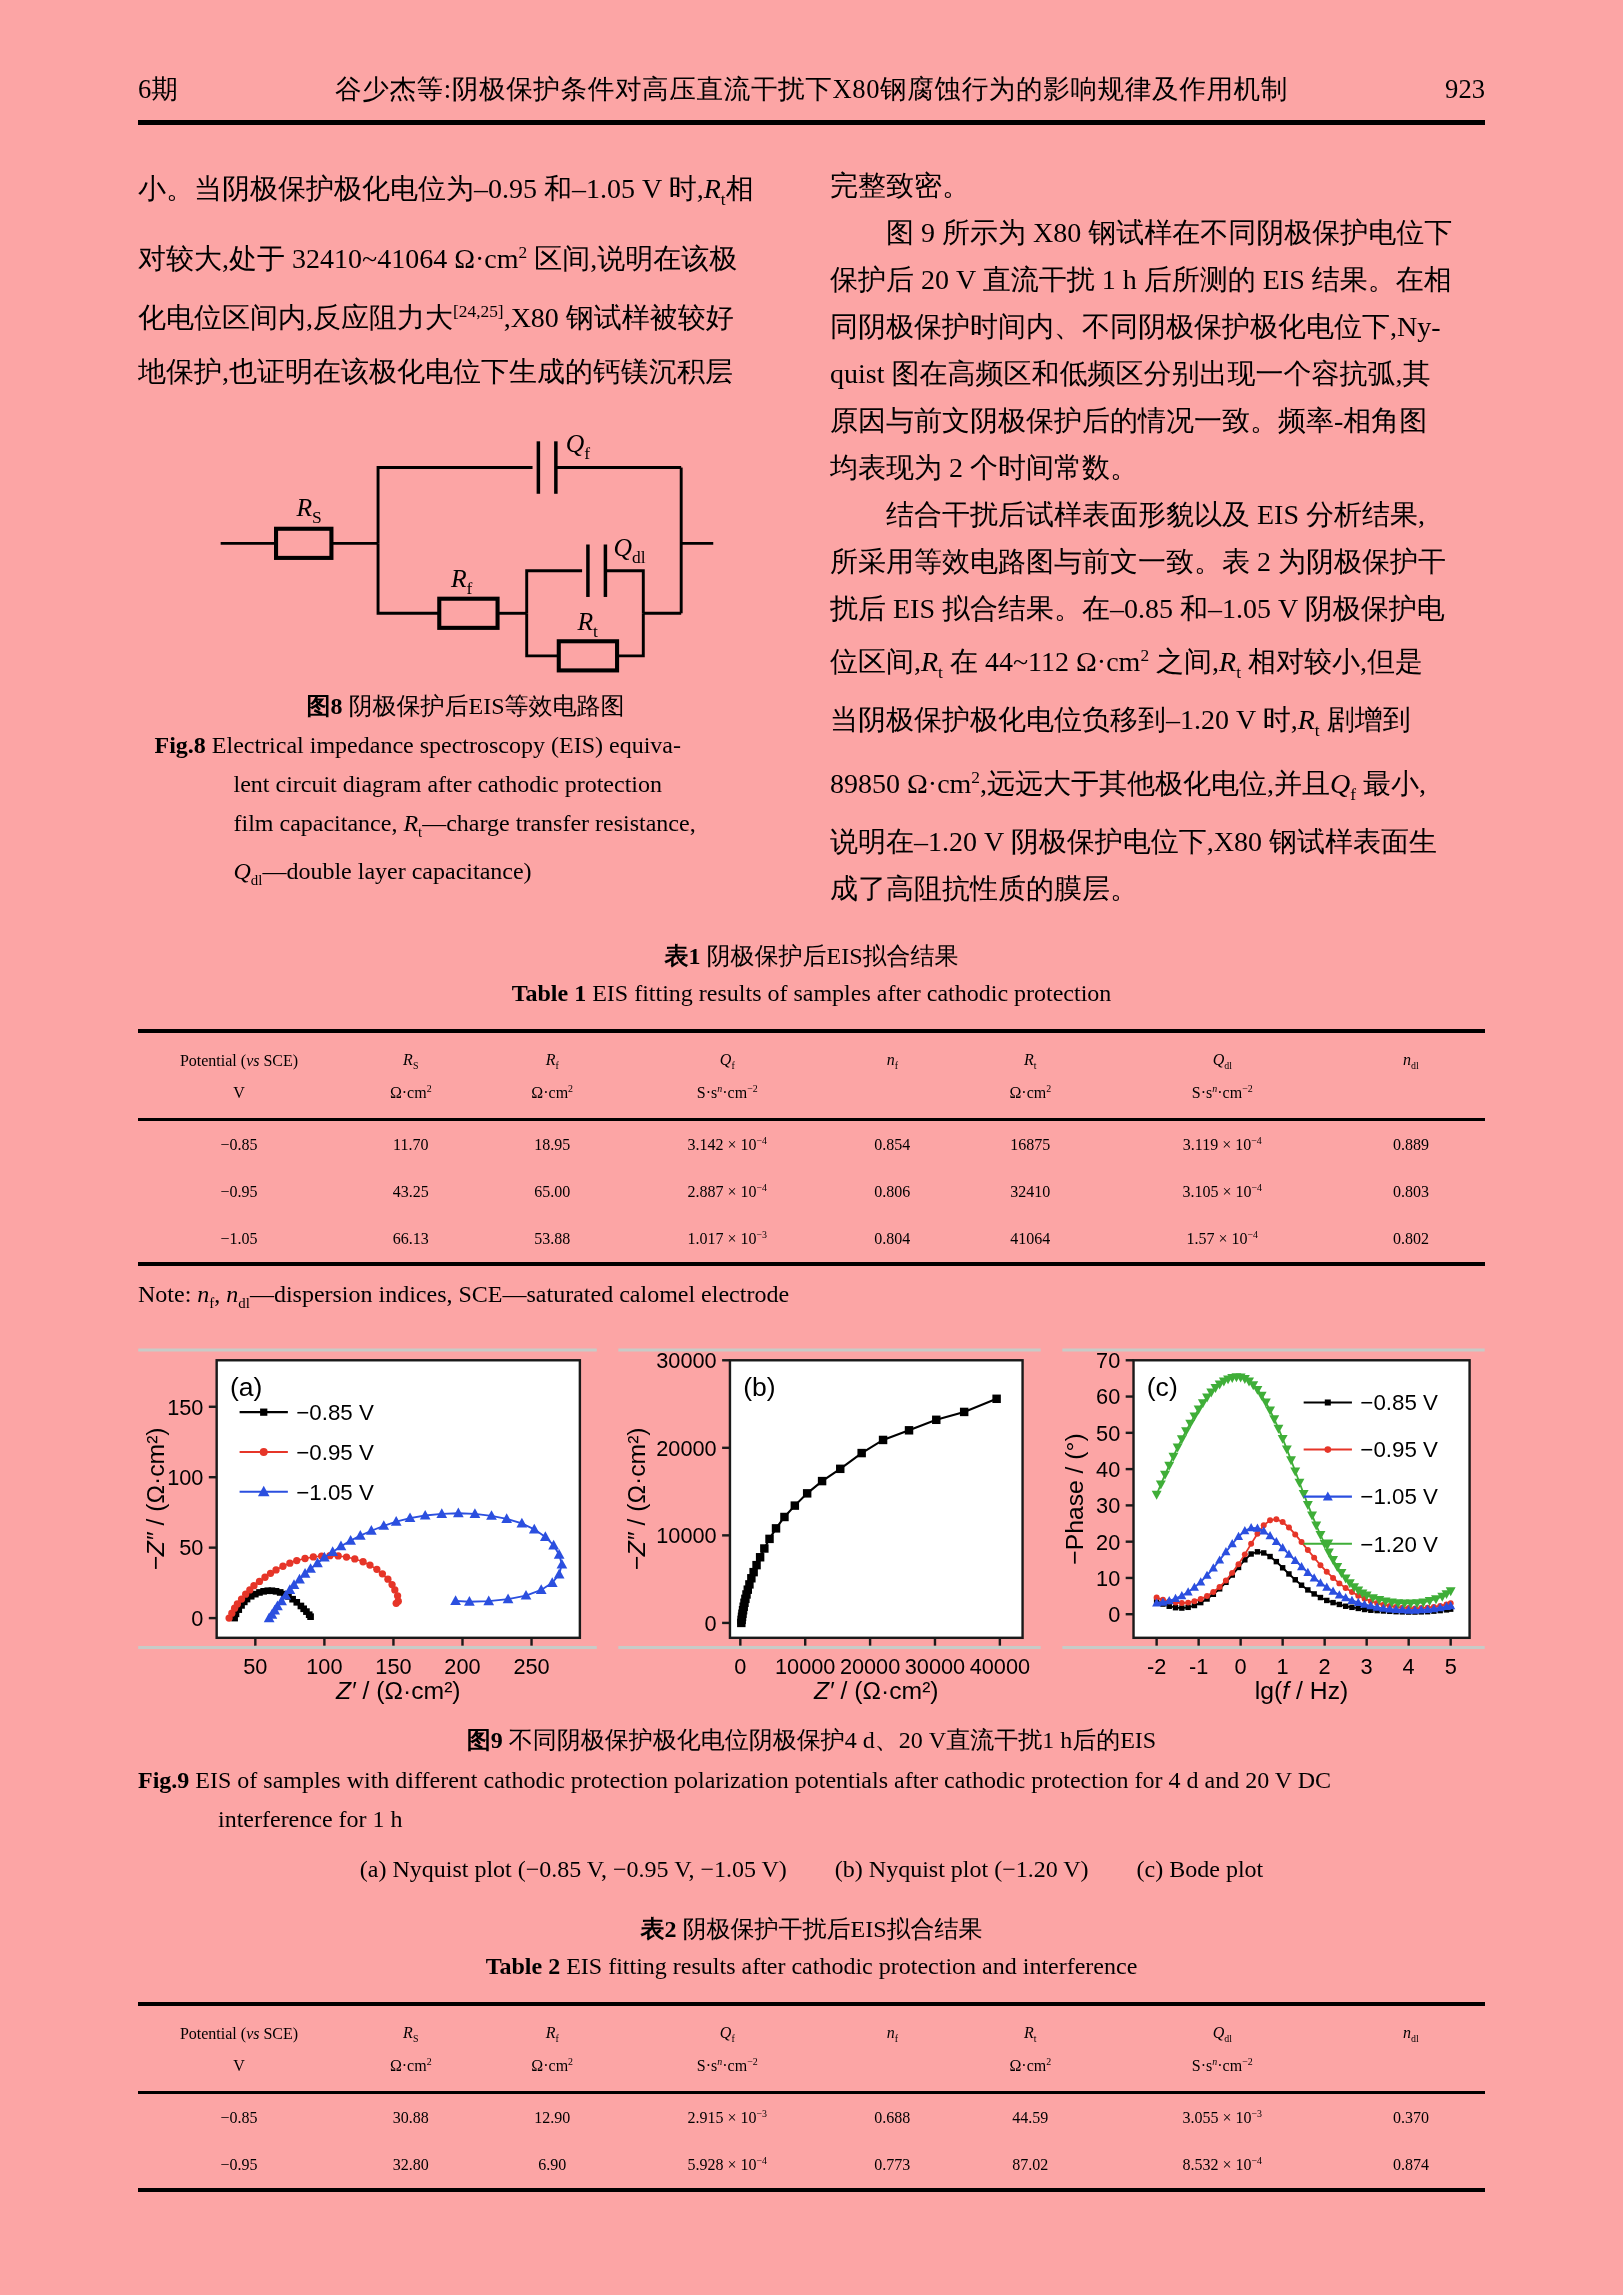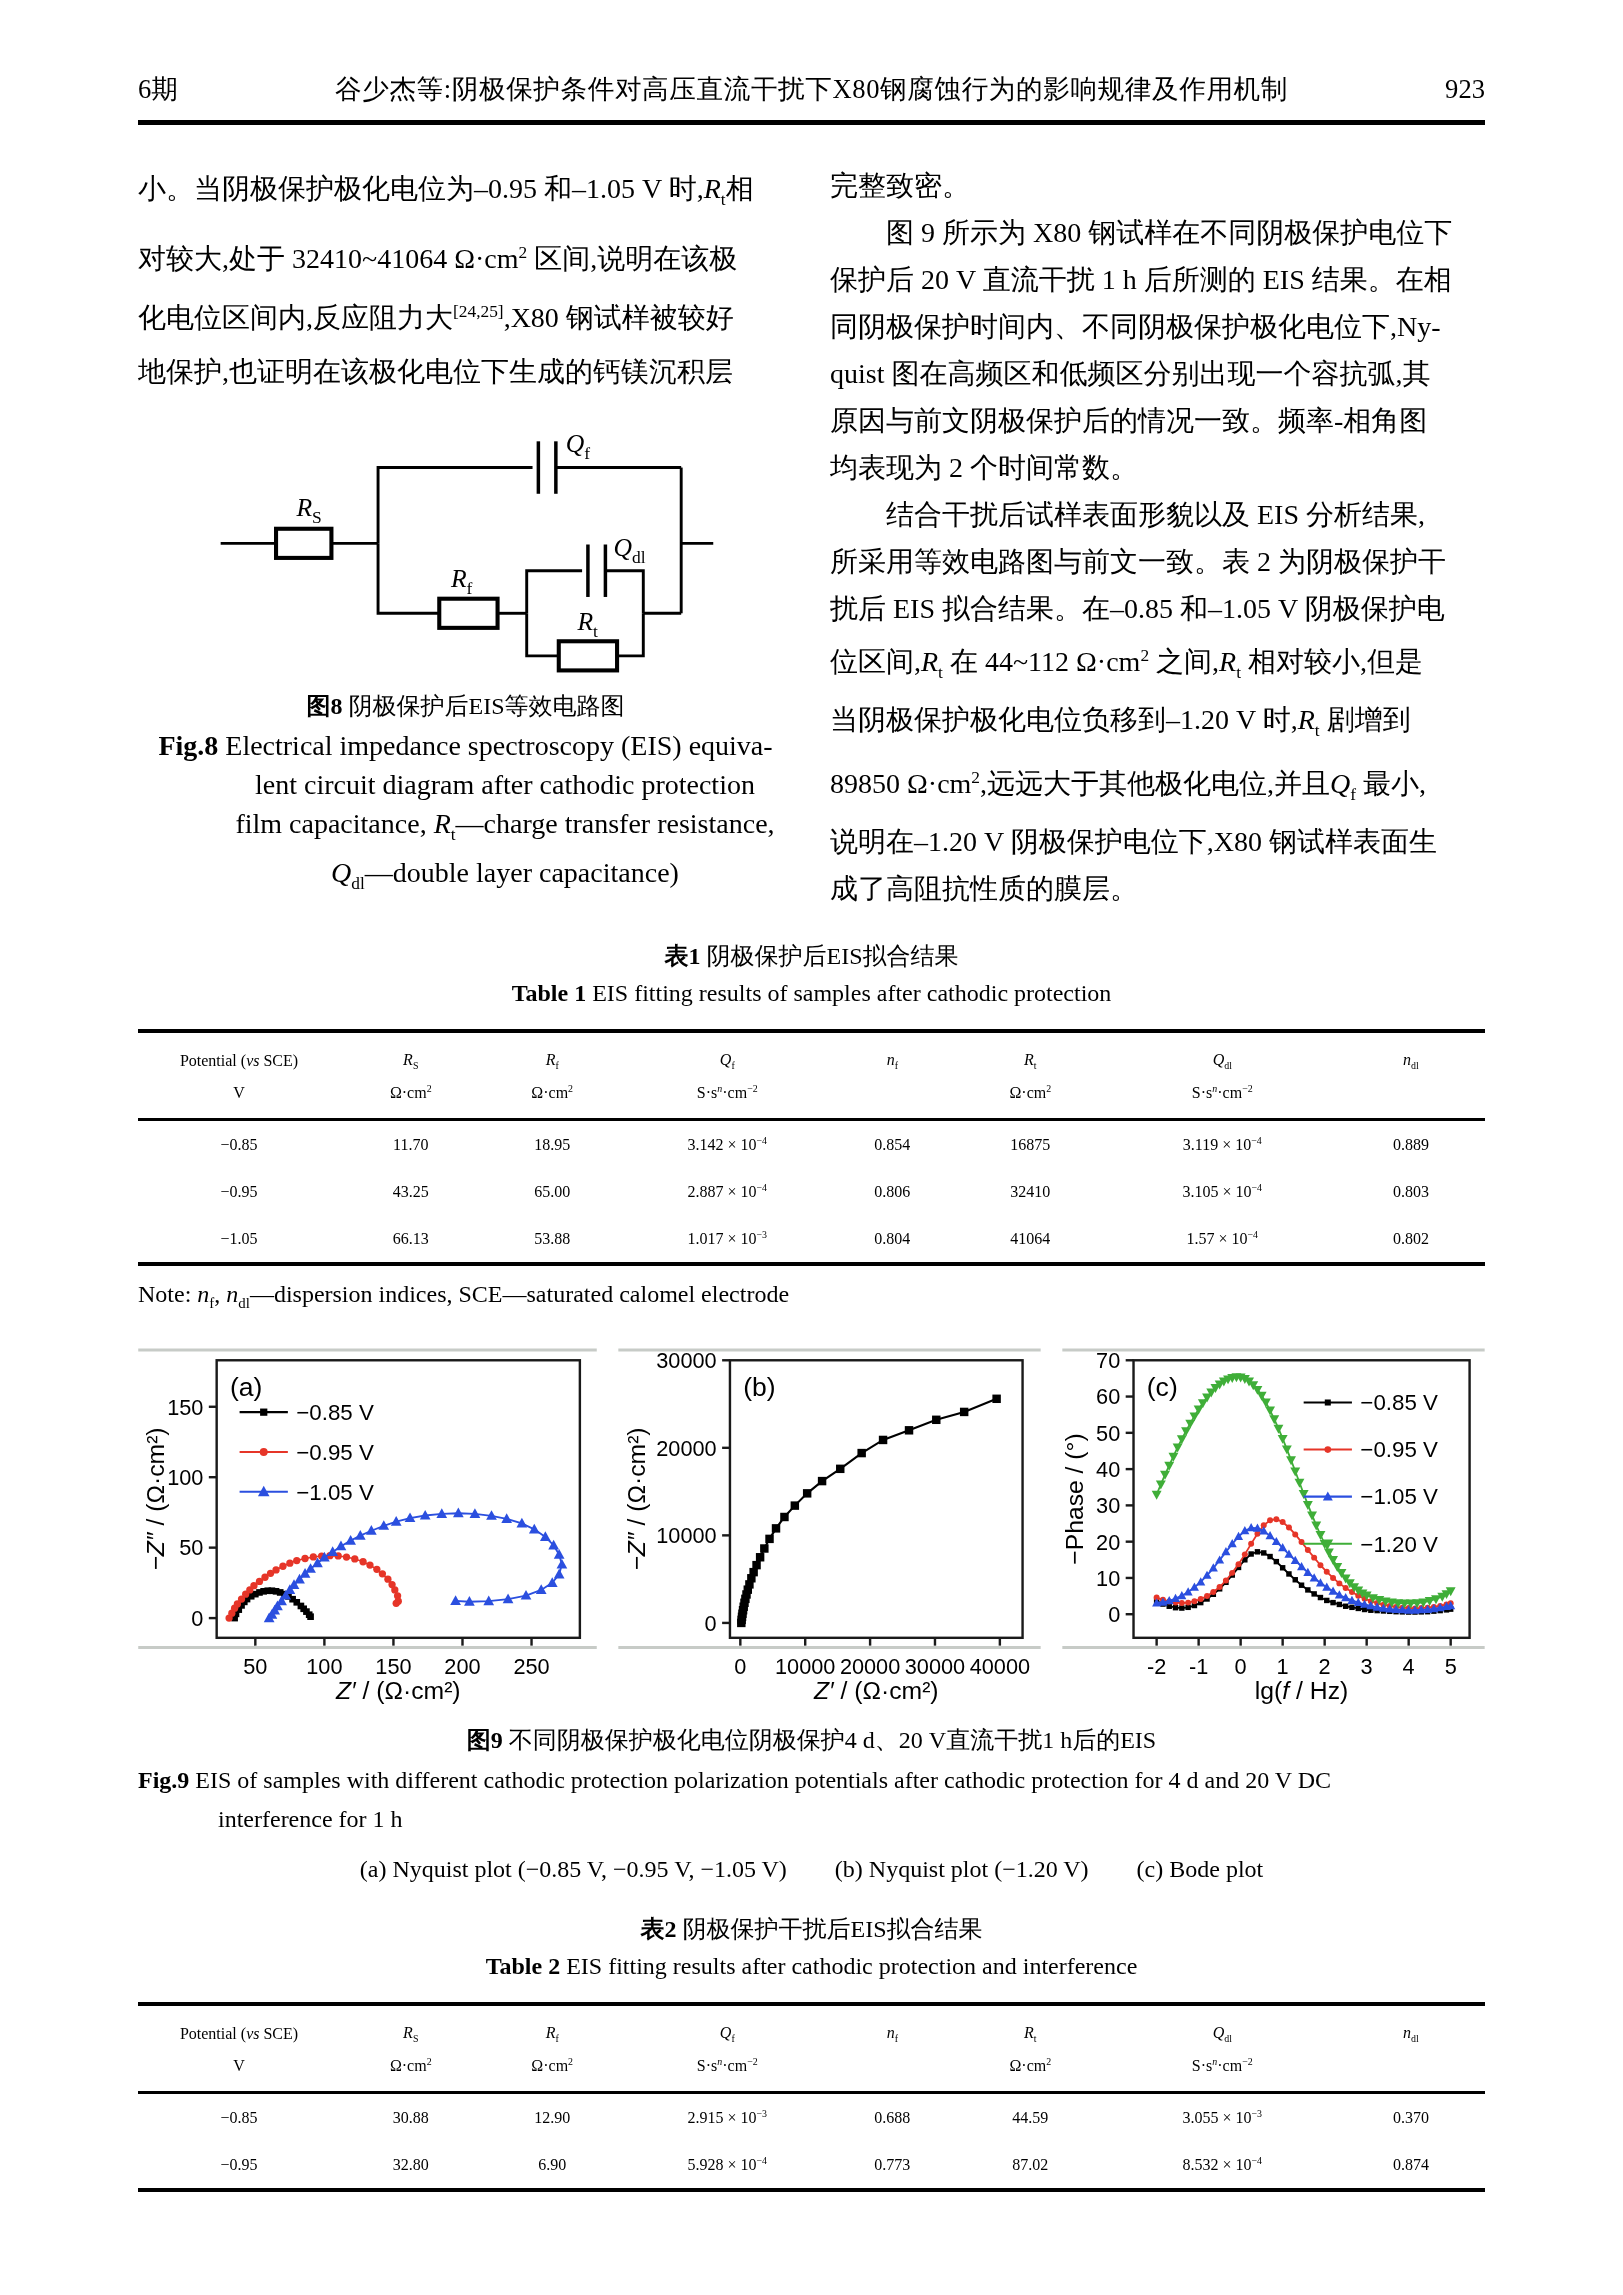--- a/index.html
+++ b/index.html
@@ -1,31 +1,31 @@
 <!DOCTYPE html>
 <html style="font-size:9.7px"><head>
 <meta charset="utf-8">
 <style>
   html,body{margin:0;padding:0;background:#888;}
-  .page{width:1623px;height:2295px;background:#ffffff;position:relative;margin:0 auto;
+  .page{width:1623px;height:2295px;background:#fca5a5;position:relative;margin:0 auto;
         font-family:"Liberation Serif",serif;color:#000;overflow:hidden;}
   .content{margin:0 138px;padding-top:71px;}
   .header{display:flex;align-items:baseline;font-size:26.6px;}
   .header .title{flex:1;text-align:center;letter-spacing:0.6px;}
   .rule{border-top:5.4px solid #000;margin-top:13.3px;}
   .cols{display:flex;gap:37px;margin-top:37px;}
   .col{flex:1;min-width:0;}
   .cnline{font-size:28px;line-height:53px;white-space:nowrap;}
   .cnline-r{font-size:28px;line-height:47px;white-space:nowrap;}
   sub{font-size:62%;}
   sup{font-size:62%;}
   .fig8{margin-top:20.5px;text-align:center;}
   .fig8 svg{width:513px;height:auto;}
   .cap-zh{font-size:24px;margin-top:2px;text-align:center;}
-  .cap-en{font-size:28px;line-height:39px;text-align:center;width:622px;margin:3.6px auto 0;}
+  .cap-en{font-size:24px;line-height:39px;text-align:left;width:622px;margin:3.6px auto 0;}
   .cap-en .capline{white-space:nowrap;}
   .cap-en .indent{padding-left:79px;}
   .tblock{margin-top:28px;}
   .tbl-title{text-align:center;font-size:24px;}
   .tbl-title + .tbl-title{margin-top:8.5px;}
   table.data{width:100%;border-collapse:collapse;margin-top:22px;
              border-top:4.8px solid #000;border-bottom:4.8px solid #000;font-size:16px;}
   table.data thead td{text-align:center;padding-top:18px;}
   table.data thead tr.units td{padding-top:11px;padding-bottom:15.7px;border-bottom:3px solid #000;}
   table.data tbody td{text-align:center;height:45px;}

